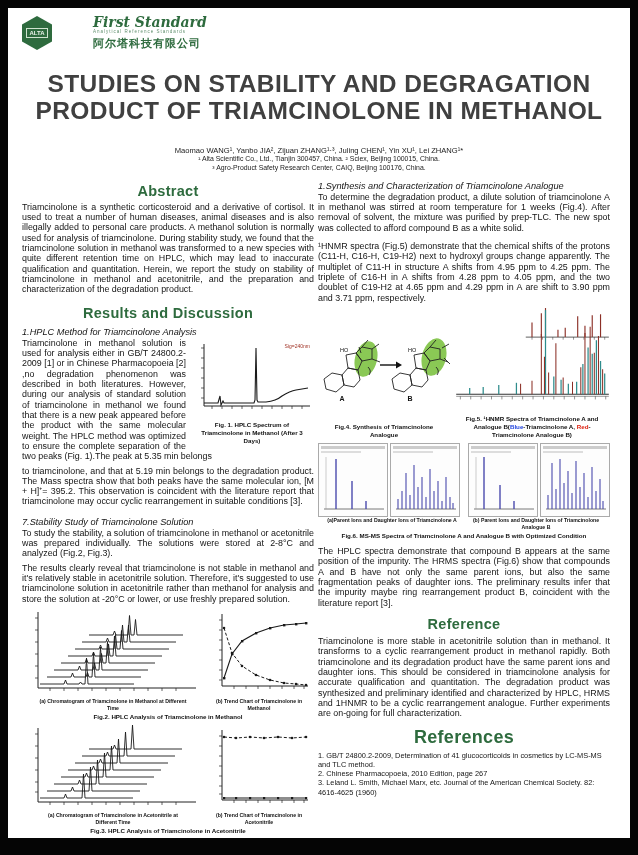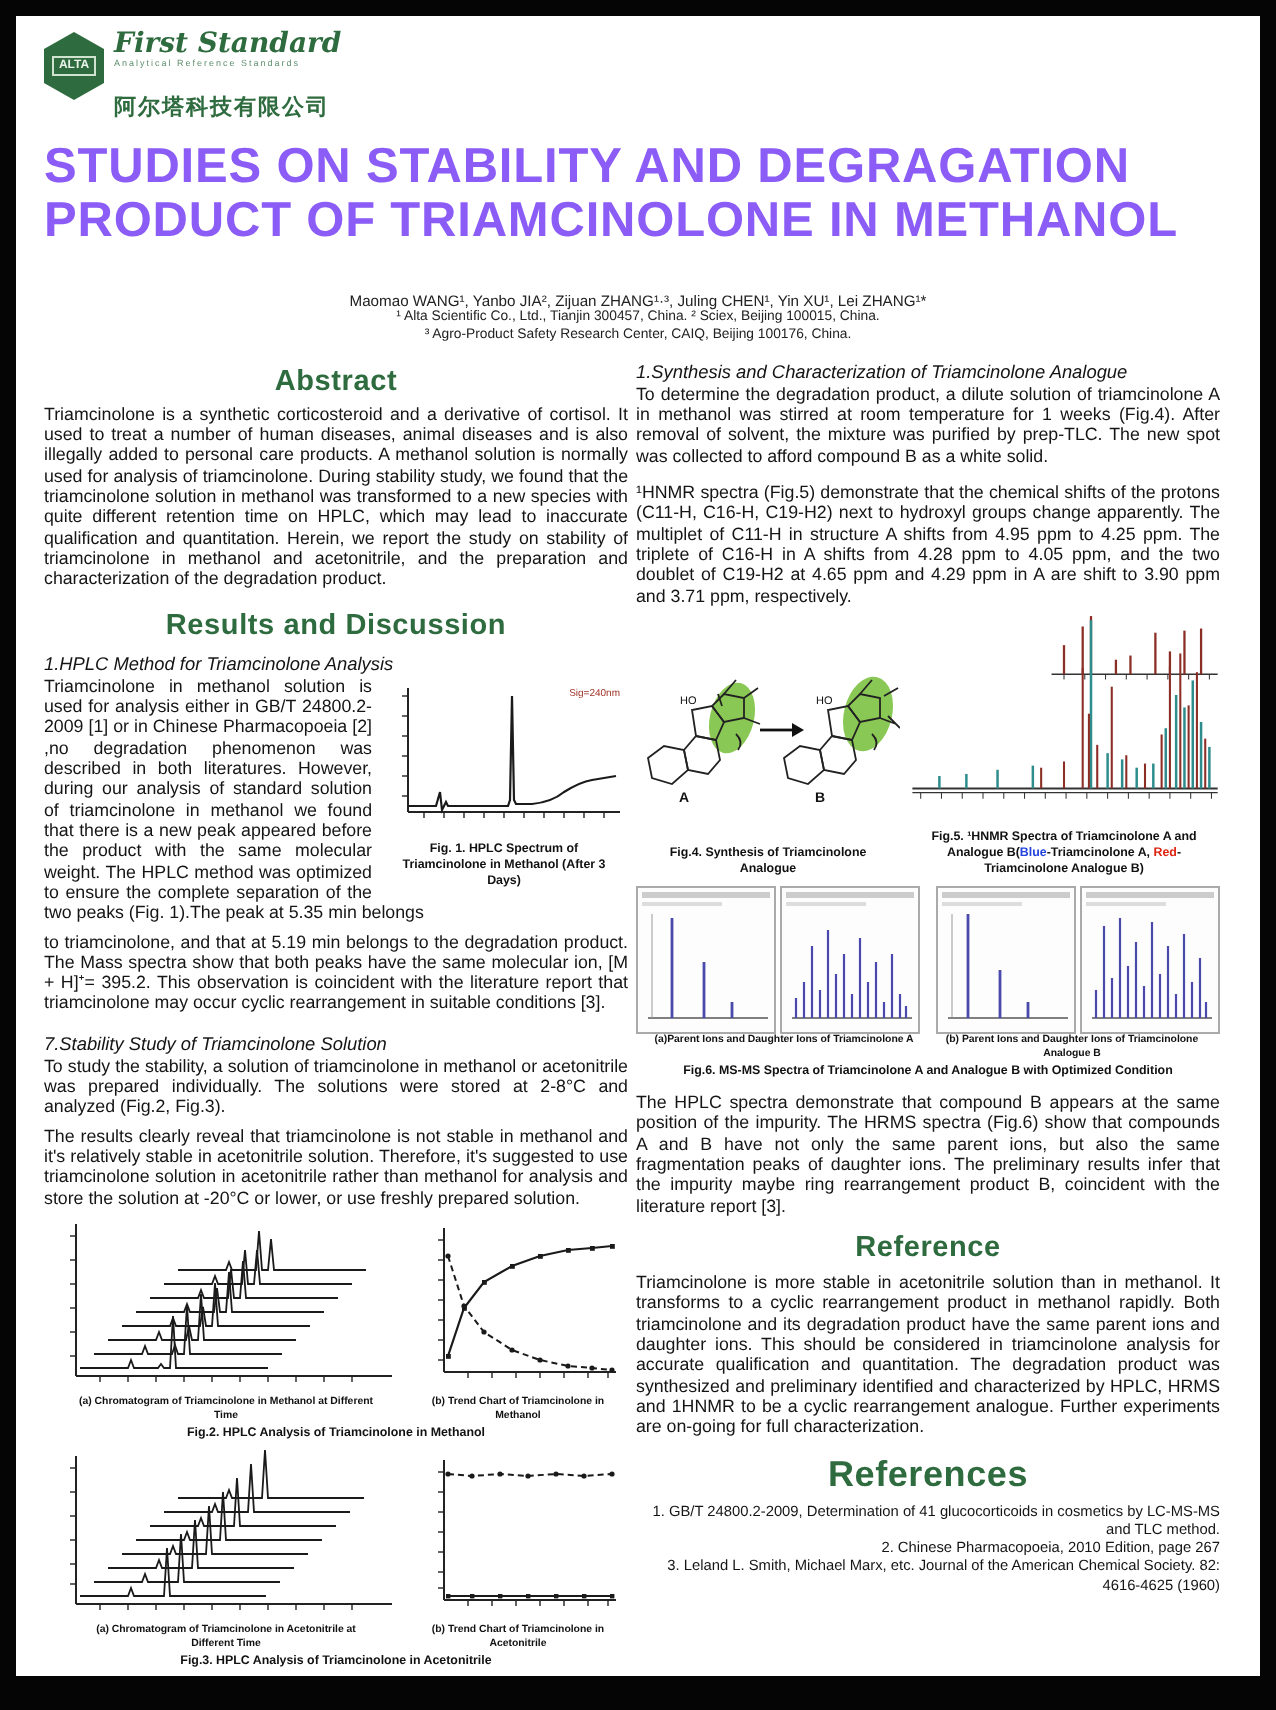--- a/index.html
+++ b/index.html
@@ -1,45 +1,45 @@
 <!DOCTYPE html>
 <html><head>
 <meta charset="utf-8">
 <style>
   html,body{margin:0;padding:0;}
   body{width:638px;height:855px;background:#050505;font-family:"Liberation Sans",sans-serif;position:relative;}
   .page{position:absolute;left:8px;top:8px;width:622px;height:830px;background:#ffffff;box-sizing:border-box;padding:8px 14px 6px 14px;overflow:hidden;}
   
-  .logo-row{display:flex;align-items:flex-start;height:52px;}
+  .logo-row{display:flex;align-items:flex-start;height:52px;gap:36px;}
   .hex{width:30px;height:34px;background:#2e6b3e;clip-path:polygon(50% 0,100% 25%,100% 75%,50% 100%,0 75%,0 25%);display:flex;align-items:center;justify-content:center;}
   .hex span{color:#e8f2e8;font-size:6px;font-weight:bold;border:1px solid #cfe3cf;padding:1px 2px;}
   .logo-text{margin-left:5px;}
   .brand-script{font-family:"DejaVu Serif",serif;font-style:italic;font-weight:bold;color:#2e6b3e;font-size:14px;line-height:13px;}
   .brand-tag{font-size:4.5px;color:#5f8f6d;letter-spacing:1px;line-height:6px;}
-  .brand-cn{font-size:11px;color:#2e6b3e;font-weight:bold;line-height:13px;margin-top:13px;letter-spacing:1px;}
-  .title{color:#8b5cf6;font-weight:800;font-size:24.5px;line-height:1.12;letter-spacing:0.4px;margin-top:2px;}
+  .brand-cn{font-size:11px;color:#2e6b3e;font-weight:bold;line-height:13px;margin-top:2px;letter-spacing:1px;}
+  .title{color:#404040;font-weight:800;text-align:center;font-size:24.5px;line-height:1.12;letter-spacing:0.4px;margin-top:2px;}
   .authors{text-align:center;font-size:7.6px;color:#222;margin-top:21px;line-height:1.25;}
   .affil{text-align:center;font-size:6.9px;color:#222;line-height:1.25;}
   
   .cols{display:flex;gap:4px;margin-top:8px;}
   .col{width:292px;}
   .h-green{color:#2e6b3e;font-weight:800;text-align:center;font-size:14.5px;letter-spacing:0.3px;margin:2px 0 3px 0;}
   .p{font-size:8.9px;line-height:1.16;text-align:justify;color:#151515;margin:0 0 4px 0;}
   .sec-title{font-style:italic;font-size:9.2px;color:#151515;margin:6px 0 1px 0;}
   .figcap{font-size:6.2px;font-weight:700;text-align:center;line-height:1.3;color:#111;}
   .subcap{font-size:5.2px;font-weight:700;text-align:center;line-height:1.25;color:#111;}
   .fig1-float{float:right;width:124px;margin:2px 0 2px 4px;}
   .figrow{display:flex;gap:4px;align-items:flex-end;justify-content:center;margin-top:3px;}
   .figcell{display:flex;flex-direction:column;align-items:center;}
   .ms-row{display:flex;gap:2px;justify-content:center;margin-top:4px;}
   .ms-subrow{display:flex;gap:2px;justify-content:center;}
   .ms-subrow .subcap{width:142px;}
   .blue-word{color:#2244dd;}
   .red-word{color:#dd2211;}
-  .refs{font-size:7.4px;line-height:1.25;color:#151515;text-align:right;}
+  .refs{font-size:7.4px;line-height:1.25;color:#151515;text-align:left;}
   svg{display:block;}
 </style>
 </head>
 <body>
 
 <div class="page">
 
   <div class="logo-row">
     <div class="hex">
         <span>ALTA</span>

